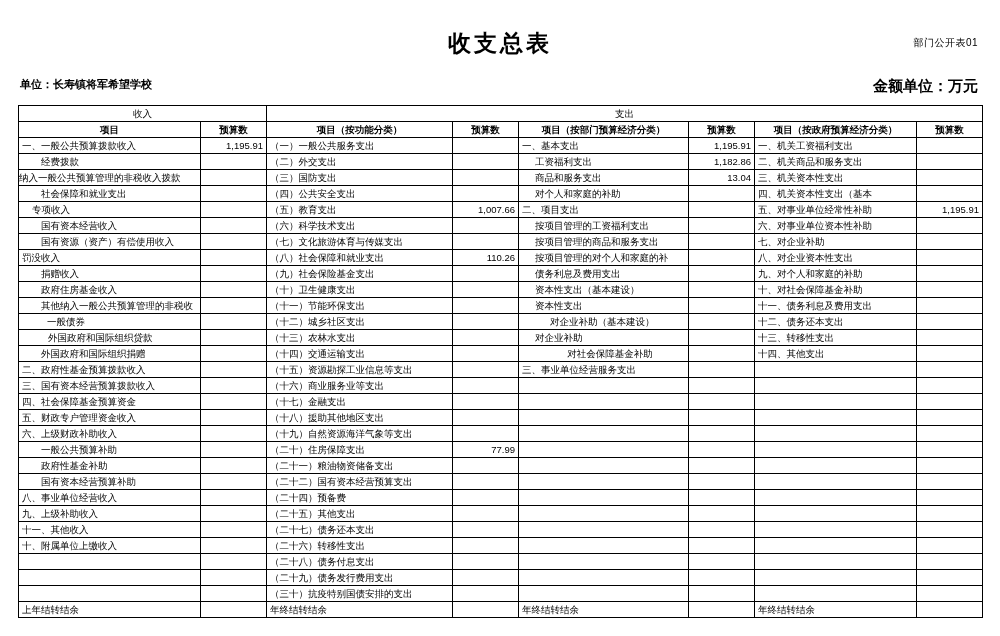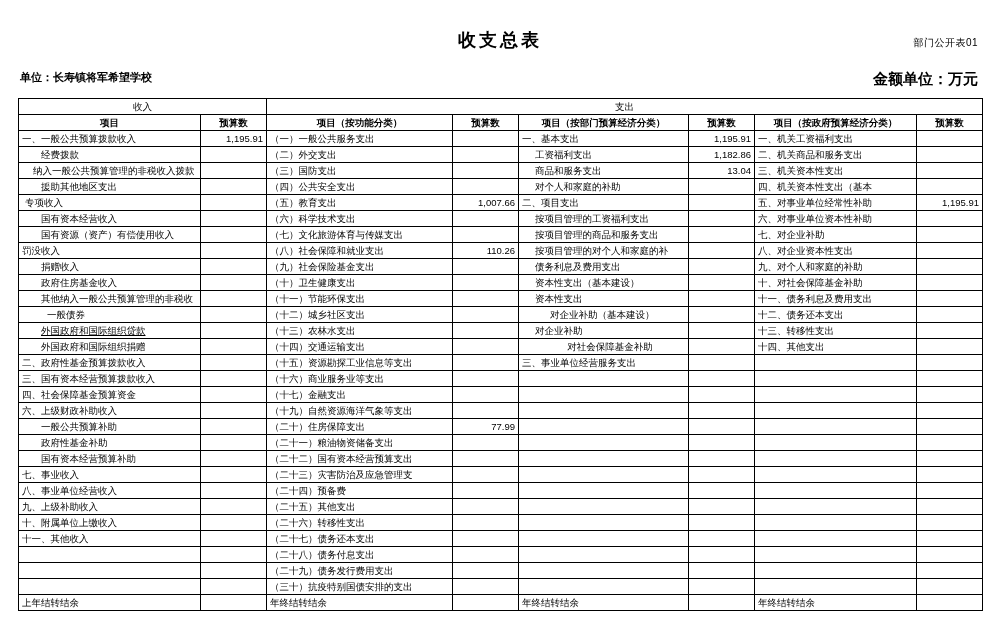--- a/index.html
+++ b/index.html
@@ -25,21 +25,21 @@
   .topright {
     position: absolute;
     top: 8px;
     right: 22px;
     font-size: 10px;
     font-family: "Liberation Sans", sans-serif;
     letter-spacing: 0.5px;
   }
   .doc-title {
     text-align: center;
-    font-size: 18px;
+    font-size: 23px;
     font-weight: bold;
     letter-spacing: 3px;
     margin-top: 28px;
     font-family: "Liberation Serif", serif;
   }
   .meta-row {
     position: relative;
     margin-top: 18px;
     height: 18px;
     font-size: 11px;
@@ -160,41 +160,41 @@
           <td class="txt" style="padding-left: 22px;">经费拨款</td>
           <td class="num"></td>
           <td class="txt">（二）外交支出</td>
           <td class="num"></td>
           <td class="txt" style="padding-left: 16px;">工资福利支出</td>
           <td class="num">1,182.86</td>
           <td class="txt">二、机关商品和服务支出</td>
           <td class="num"></td>
         </tr>
         <tr>
-          <td class="txt" style="padding-left: 14px;">纳入一般公共预算管理的非税收入拨款</td>
+          <td class="txt" style="padding-left: 0;">纳入一般公共预算管理的非税收入拨款</td>
           <td class="num"></td>
           <td class="txt">（三）国防支出</td>
           <td class="num"></td>
           <td class="txt" style="padding-left: 16px;">商品和服务支出</td>
           <td class="num">13.04</td>
           <td class="txt">三、机关资本性支出</td>
           <td class="num"></td>
         </tr>
         <tr>
-          <td class="txt" style="padding-left: 22px;">援助其他地区支出</td>
+          <td class="txt" style="padding-left: 22px;">社会保障和就业支出</td>
           <td class="num"></td>
           <td class="txt">（四）公共安全支出</td>
           <td class="num"></td>
           <td class="txt" style="padding-left: 16px;">对个人和家庭的补助</td>
           <td class="num"></td>
           <td class="txt">四、机关资本性支出（基本</td>
           <td class="num"></td>
         </tr>
         <tr>
-          <td class="txt" style="padding-left: 6px; margin-left: 40px;">专项收入</td>
+          <td class="txt" style="padding-left: 13px; margin-left: 40px;">专项收入</td>
           <td class="num"></td>
           <td class="txt">（五）教育支出</td>
           <td class="num">1,007.66</td>
           <td class="txt">二、项目支出</td>
           <td class="num"></td>
           <td class="txt">五、对事业单位经常性补助</td>
           <td class="num">1,195.91</td>
         </tr>
         <tr>
           <td class="txt" style="padding-left: 22px;">国有资本经营收入</td>
@@ -260,21 +260,21 @@
           <td class="txt" style="padding-left: 28px;">一般债券</td>
           <td class="num"></td>
           <td class="txt">（十二）城乡社区支出</td>
           <td class="num"></td>
           <td class="txt" style="padding-left: 31px;">对企业补助（基本建设）</td>
           <td class="num"></td>
           <td class="txt">十二、债务还本支出</td>
           <td class="num"></td>
         </tr>
         <tr>
-          <td class="txt" style="padding-left: 22px; text-decoration: underline;">外国政府和国际组织贷款</td>
+          <td class="txt" style="padding-left: 29px;">外国政府和国际组织贷款</td>
           <td class="num"></td>
           <td class="txt">（十三）农林水支出</td>
           <td class="num"></td>
           <td class="txt" style="padding-left: 16px;">对企业补助</td>
           <td class="num"></td>
           <td class="txt">十三、转移性支出</td>
           <td class="num"></td>
         </tr>
         <tr>
           <td class="txt" style="padding-left: 22px;">外国政府和国际组织捐赠</td>
@@ -303,20 +303,30 @@
           <td class="num"></td>
           <td class="txt"></td>
           <td class="num"></td>
           <td class="txt"></td>
           <td class="num"></td>
         </tr>
         <tr>
           <td class="txt">四、社会保障基金预算资金</td>
           <td class="num"></td>
           <td class="txt">（十七）金融支出</td>
+          <td class="num"></td>
+          <td class="txt"></td>
+          <td class="num"></td>
+          <td class="txt"></td>
+          <td class="num"></td>
+        </tr>
+        <tr>
+          <td class="txt">五、财政专户管理资金收入</td>
+          <td class="num"></td>
+          <td class="txt">（十八）援助其他地区支出</td>
           <td class="num"></td>
           <td class="txt"></td>
           <td class="num"></td>
           <td class="txt"></td>
           <td class="num"></td>
         </tr>
         <tr>
           <td class="txt">六、上级财政补助收入</td>
           <td class="num"></td>
           <td class="txt">（十九）自然资源海洋气象等支出</td>
@@ -350,63 +360,53 @@
           <td class="txt" style="padding-left: 22px;">国有资本经营预算补助</td>
           <td class="num"></td>
           <td class="txt">（二十二）国有资本经营预算支出</td>
           <td class="num"></td>
           <td class="txt"></td>
           <td class="num"></td>
           <td class="txt"></td>
           <td class="num"></td>
         </tr>
         <tr>
-          <td class="txt">七、事业收入</td>
-          <td class="num"></td>
-          <td class="txt">（二十三）灾害防治及应急管理支</td>
-          <td class="num"></td>
-          <td class="txt"></td>
-          <td class="num"></td>
-          <td class="txt"></td>
-          <td class="num"></td>
-        </tr>
-        <tr>
           <td class="txt">八、事业单位经营收入</td>
           <td class="num"></td>
           <td class="txt">（二十四）预备费</td>
           <td class="num"></td>
           <td class="txt"></td>
           <td class="num"></td>
           <td class="txt"></td>
           <td class="num"></td>
         </tr>
         <tr>
           <td class="txt">九、上级补助收入</td>
           <td class="num"></td>
           <td class="txt">（二十五）其他支出</td>
           <td class="num"></td>
           <td class="txt"></td>
           <td class="num"></td>
           <td class="txt"></td>
           <td class="num"></td>
         </tr>
         <tr>
+          <td class="txt">十一、其他收入</td>
+          <td class="num"></td>
+          <td class="txt">（二十七）债务还本支出</td>
+          <td class="num"></td>
+          <td class="txt"></td>
+          <td class="num"></td>
+          <td class="txt"></td>
+          <td class="num"></td>
+        </tr>
+        <tr>
           <td class="txt">十、附属单位上缴收入</td>
           <td class="num"></td>
           <td class="txt">（二十六）转移性支出</td>
-          <td class="num"></td>
-          <td class="txt"></td>
-          <td class="num"></td>
-          <td class="txt"></td>
-          <td class="num"></td>
-        </tr>
-        <tr>
-          <td class="txt">十一、其他收入</td>
-          <td class="num"></td>
-          <td class="txt">（二十七）债务还本支出</td>
           <td class="num"></td>
           <td class="txt"></td>
           <td class="num"></td>
           <td class="txt"></td>
           <td class="num"></td>
         </tr>
         <tr>
           <td class="txt"></td>
           <td class="num"></td>
           <td class="txt">（二十八）债务付息支出</td>

